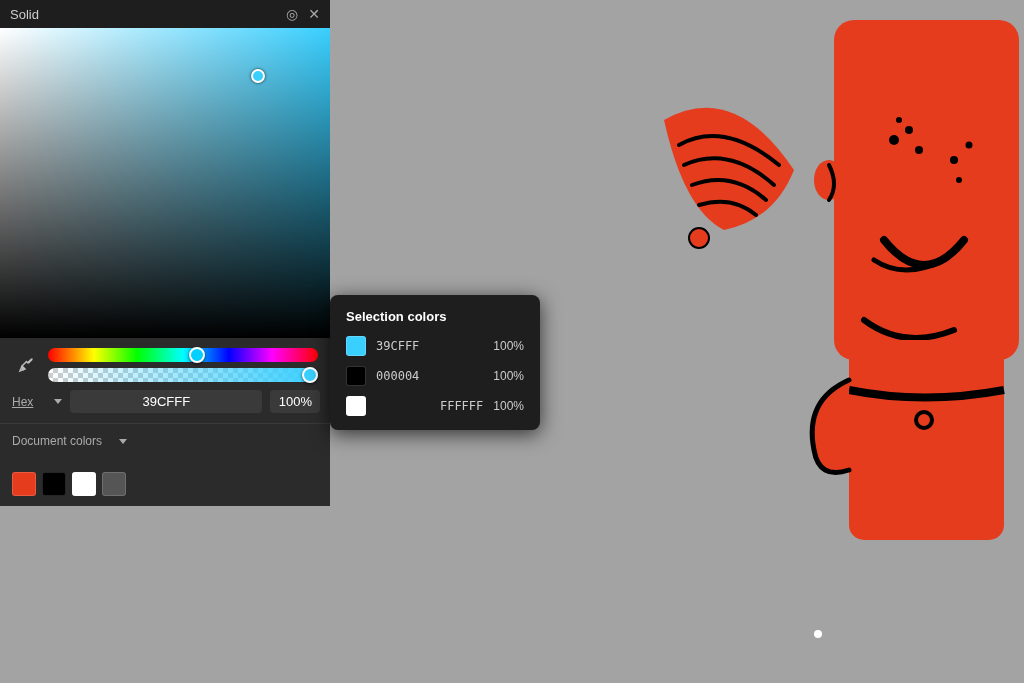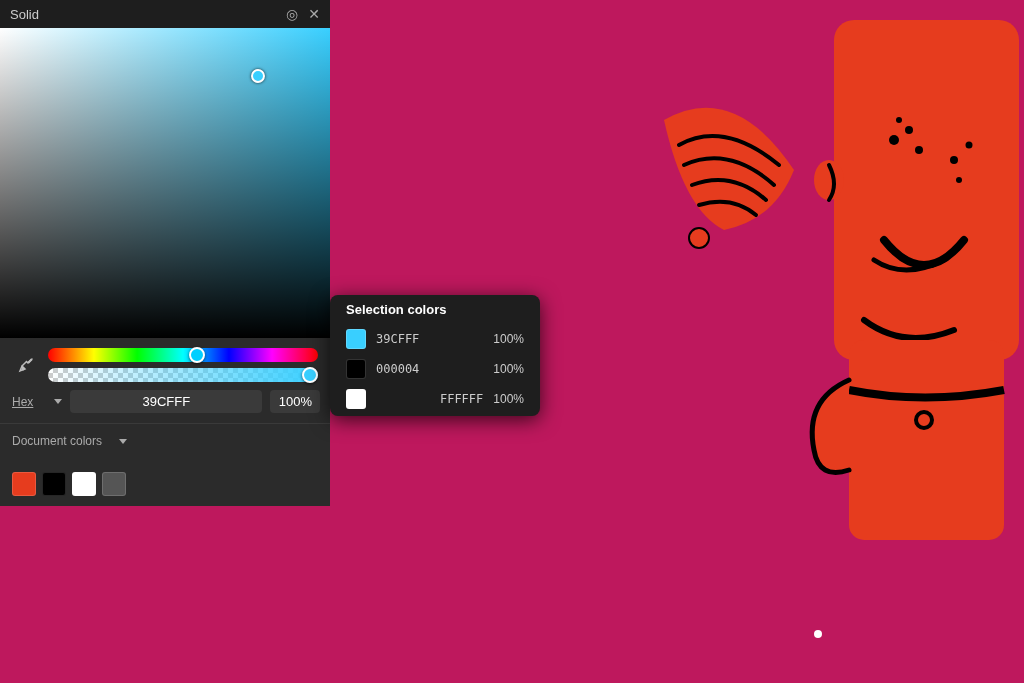--- a/index.html
+++ b/index.html
@@ -10,21 +10,21 @@
       background: #000;
       font-family: -apple-system, BlinkMacSystemFont, 'Segoe UI', sans-serif;
       overflow: hidden;
       position: relative;
     }
 
     
     .canvas-area {
       position: absolute;
       inset: 0;
-      background: #be185d;
+      background: #a3a3a3;
     }
 
     
     .character-area {
       position: absolute;
       right: 0;
       top: 0;
       width: 720px;
       height: 683px;
     }
@@ -238,21 +238,21 @@
       border: 1px solid rgba(255,255,255,0.15);
     }
 
     
     .selection-colors-popup {
       position: absolute;
       top: 295px;
       left: 330px;
       background: #1e1e1e;
       border-radius: 8px;
-      padding: 7px 16px;
+      padding: 14px 16px;
       min-width: 210px;
       box-shadow: 0 4px 20px rgba(0,0,0,0.7);
       z-index: 100;
     }
 
     .popup-title {
       color: #fff;
       font-size: 13px;
       font-weight: 700;
       margin-bottom: 12px;

